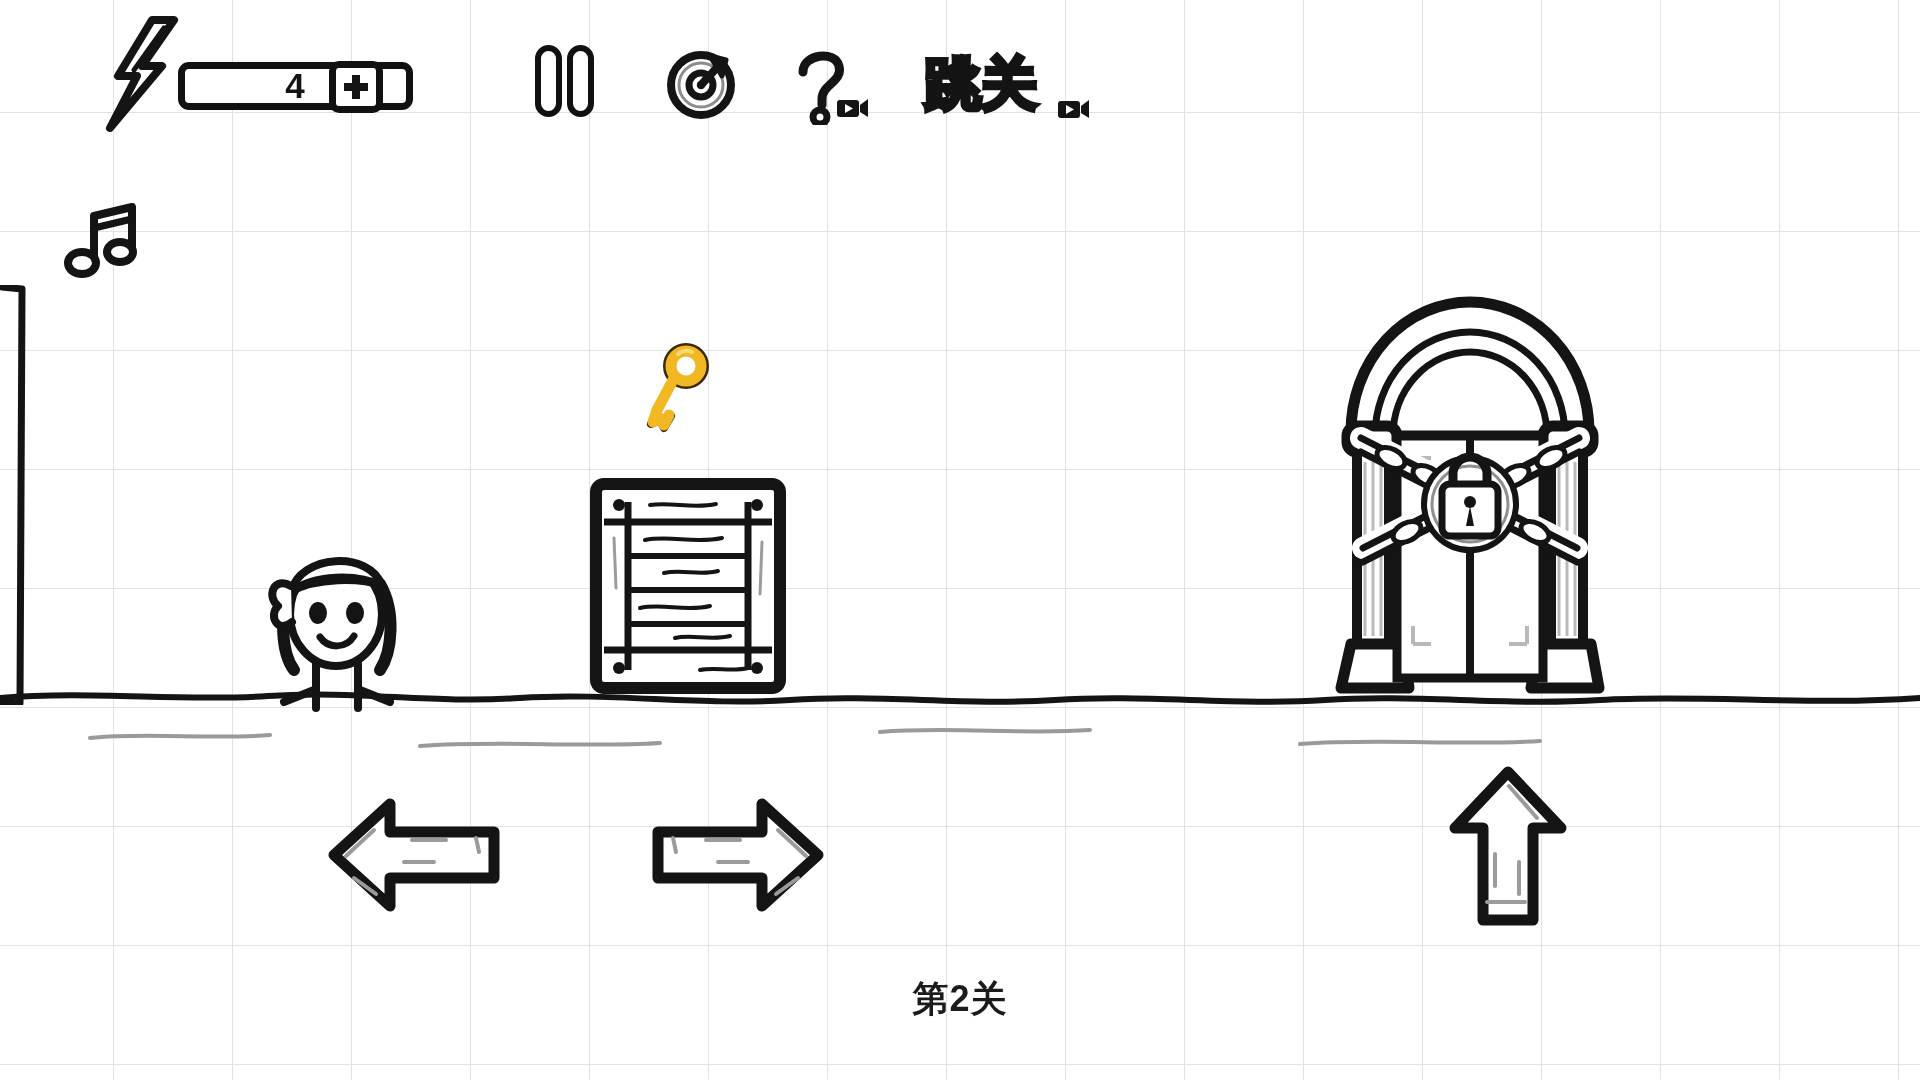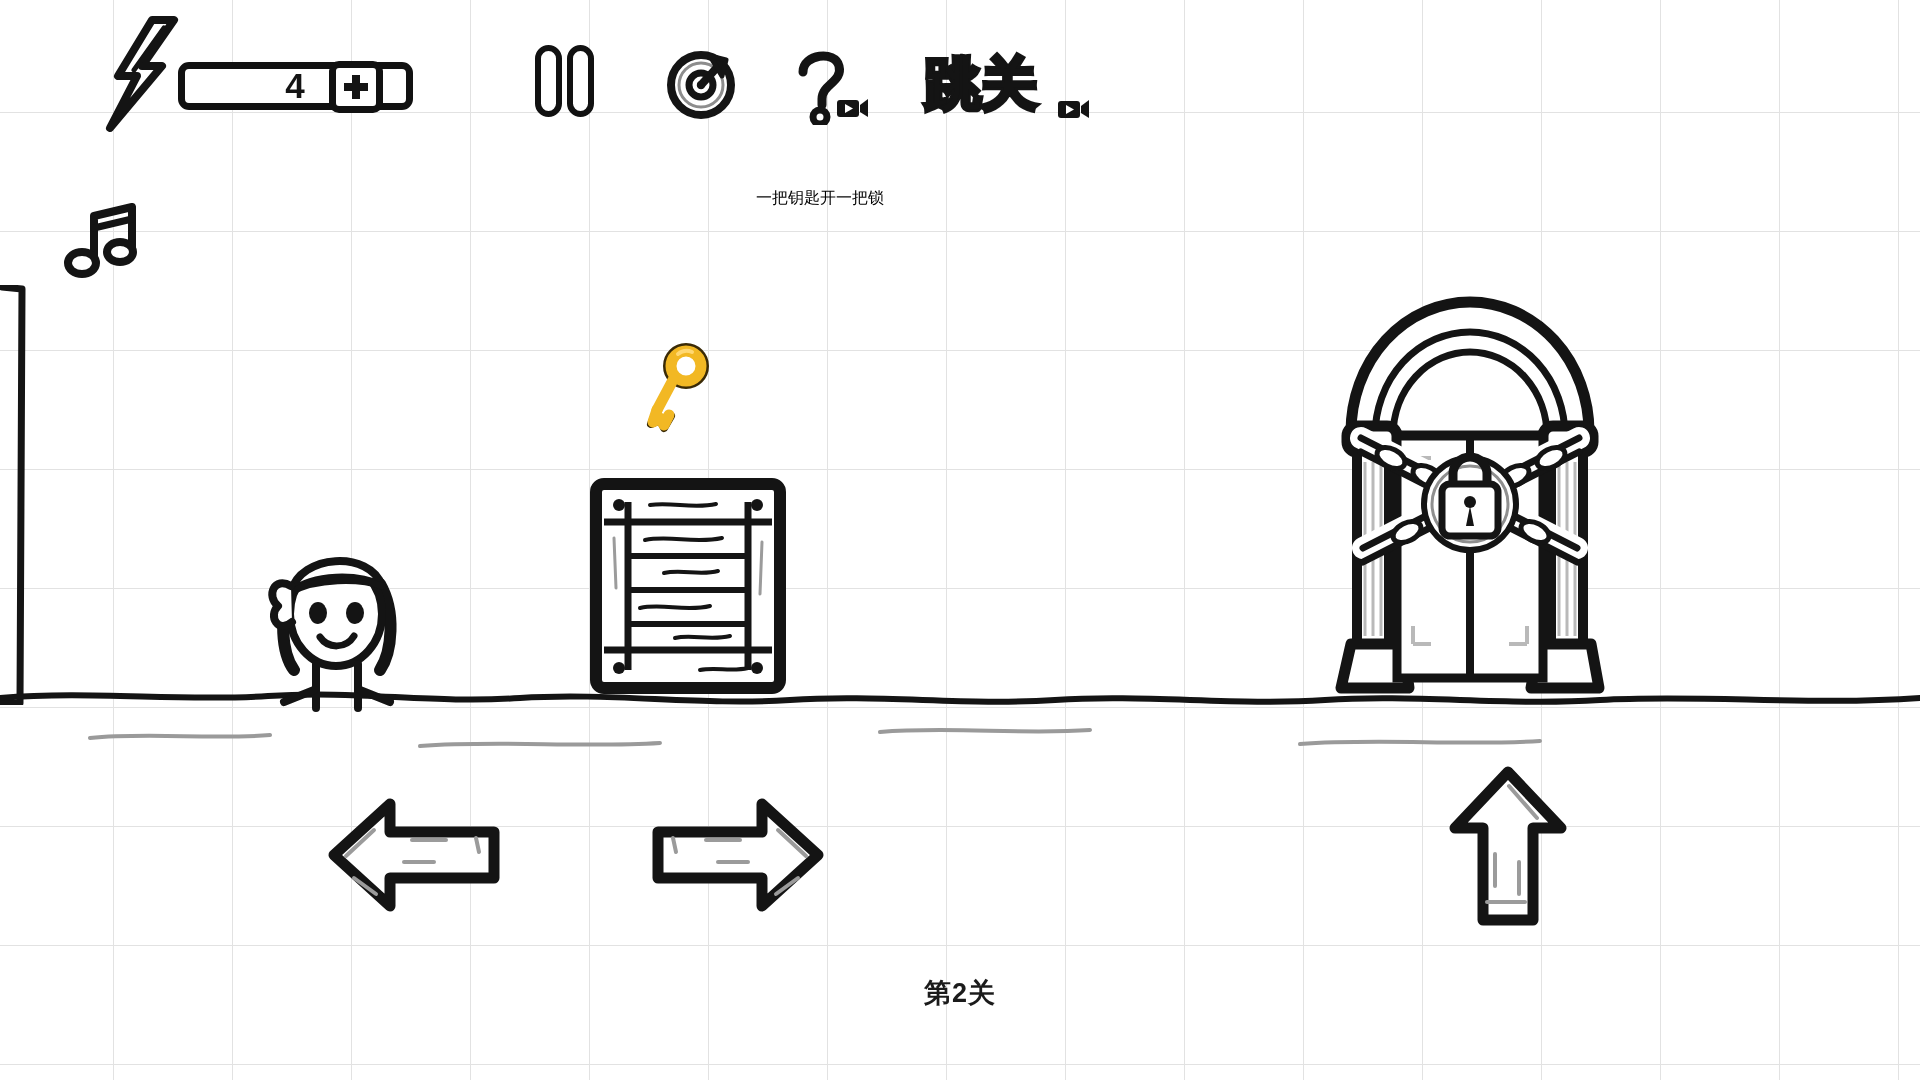--- a/index.html
+++ b/index.html
@@ -195,21 +195,21 @@
   #btn-left  { left: 324px;  top: 790px; width: 180px; height: 130px; }
   #btn-right { left: 648px;  top: 790px; width: 180px; height: 130px; }
   #btn-up    { left: 1443px; top: 762px; width: 130px; height: 168px; }
   
   #level-label {
     position: absolute;
     left: 0;
     right: 0;
     top: 975px;
     text-align: center;
-    font-size: 27px;
+    font-size: 36px;
     font-weight: bold;
     color: #1b1b1b;
     letter-spacing: 1px;
   }
 </style>
 </head>
 <body>
 
 <div id="stage">
 
@@ -277,23 +277,20 @@
 
   <div id="skip-btn" class="tb-icon">
     <div id="skip-label">跳关</div>
     <svg class="ad-badge" id="skip-ad" viewBox="0 0 34 24">
       <rect x="1" y="5" width="22" height="17" rx="3" fill="#141414"></rect>
       <path d="M24 10 L32 4 L32 22 L24 17 Z" fill="#141414"></path>
       <path d="M9 9 L17 13.5 L9 18 Z" fill="#ffffff"></path>
     </svg>
   </div>
 
-  <div id="hint-text-wrap">
-    <span>一把钥匙开一把锁</span>
-  </div>
 
   <div id="music-btn">
     <svg viewBox="0 0 86 86" style="width:100%;height:100%;display:block;">
       <path d="M32 66 L32 20 L70 11 L70 55" fill="none" stroke="#141414" stroke-width="8" stroke-linejoin="round" stroke-linecap="round"></path>
       <path d="M32 32 L70 23" fill="none" stroke="#141414" stroke-width="7" stroke-linecap="round"></path>
       <ellipse cx="20" cy="67" rx="14" ry="11" fill="#fff" stroke="#141414" stroke-width="8"></ellipse>
       <ellipse cx="58" cy="56" rx="13" ry="10" fill="#fff" stroke="#141414" stroke-width="8"></ellipse>
     </svg>
   </div>
 

